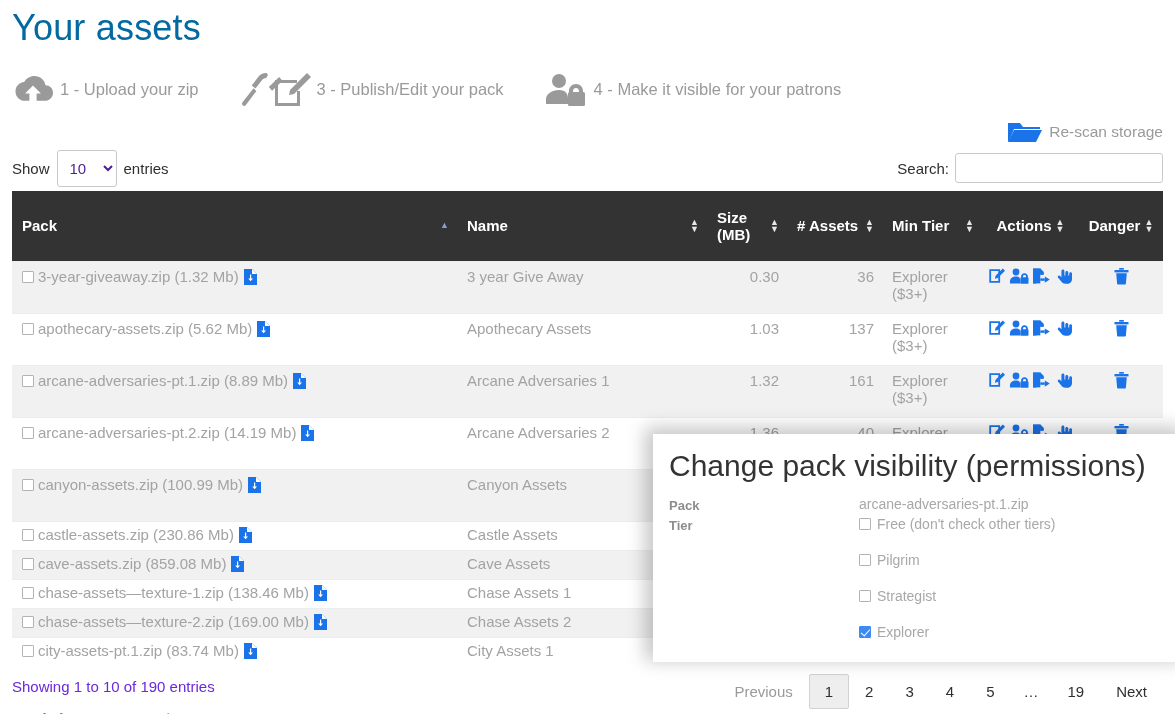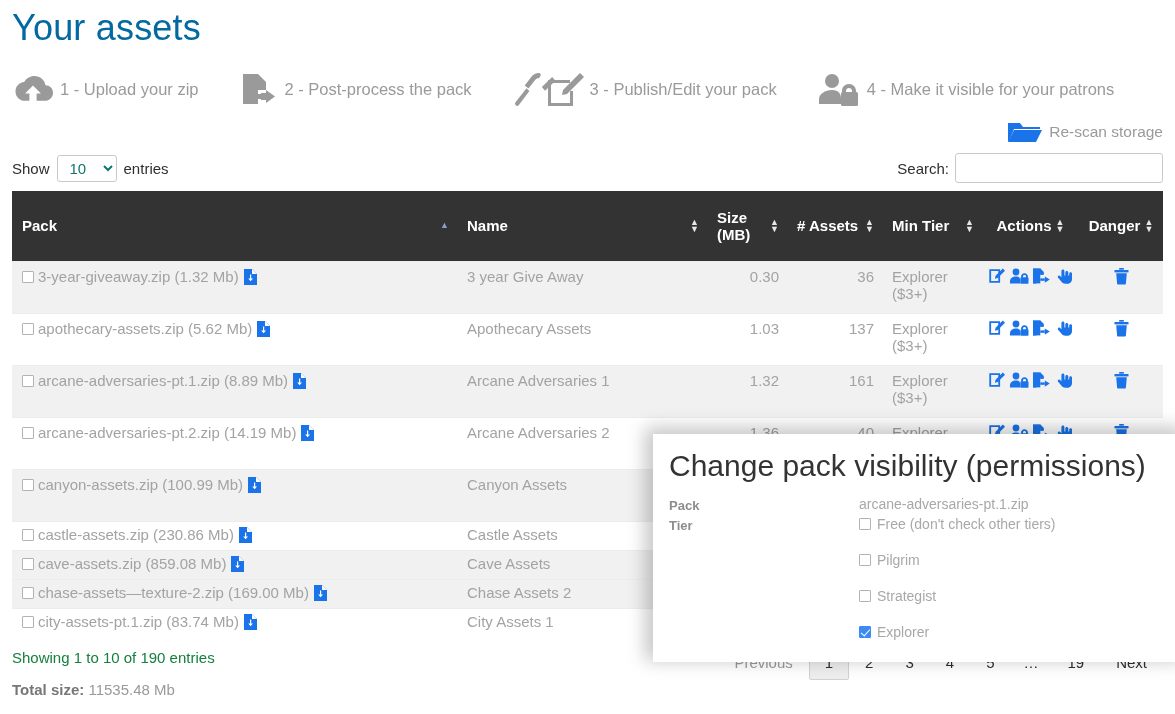--- a/index.html
+++ b/index.html
@@ -72,26 +72,26 @@
     margin-top: 6px;
     height: 34px;
   }
   .length-ctrl {
     display: flex; align-items: center; gap: 7px;
     font-size: 15px; color: #2f2f2f;
   }
   .length-ctrl select {
     font-family: "Liberation Sans", sans-serif;
     font-size: 15px;
-    color: #0f766e;
+    color: #4c1d95;
     padding: 3px 4px 3px 8px;
     border: 1px solid #c9c9c9;
     border-radius: 3px;
     background: #fff;
-    height: 27px;
+    height: 37px;
   }
   .search-ctrl {
     display: flex; align-items: center; gap: 6px;
     font-size: 15px; color: #2f2f2f;
   }
   .search-ctrl input {
     width: 208px; height: 30px;
     border: 1px solid #c9c9c9;
     border-radius: 3px;
     padding: 2px 6px;
@@ -160,21 +160,21 @@
   .pack-cell { white-space: nowrap; overflow: hidden; }
   .dl-ico { display:inline-block; vertical-align:-3px; margin-left:4px; }
 
   
   .table-footer {
     display: flex;
     align-items: flex-start;
     justify-content: space-between;
     margin-top: 8px;
   }
-  .showing-info { font-size: 15px; color: #15803d; padding-top: 4px; }
+  .showing-info { font-size: 15px; color: #6d28d9; padding-top: 4px; }
   .total-size { font-size: 15px; color: #9a9a9a; margin-top: 15px; }
   .total-size b { color: #777; }
   .pagination { display:flex; align-items:center;text-align:right; }
   .pagination .pg {
     font-size: 15px;
     color: #2f2f2f;
     padding: 9px 15px;
     border: 1px solid transparent;
     cursor: pointer;
     line-height: 1;
@@ -267,34 +267,20 @@
   <h1 class="page-title">Your assets</h1>
 
   <div class="steps">
     <div class="step">
       <span class="step-icon">
         <svg width="42" height="32" viewBox="0 0 42 32">
             <path fill="#9a9a9a" d="M33.5 12.2C32.6 6.9 28 3 22.4 3c-4.4 0-8.2 2.4-10.2 6-4.9.3-8.7 4.4-8.7 9.4 0 5.2 4.2 9.4 9.4 9.4h4.5v-7.2h-4.3L21 12.4l7.9 8.2h-4.3v7.2h8.3c4.5 0 8.1-3.6 8.1-8.1 0-4.1-3.1-7.5-7.5-7.5z"></path>
           </svg>
       </span>
       <span class="step-label">1 - Upload your zip</span>
-    </div>
-    <div class="step">
-      <span class="step-icon">
-        <svg width="40" height="34" viewBox="0 0 40 34">
-          <path fill="#9a9a9a" d="M4 2h14l8 8v6h-7v-6h-7v20H4z"></path>
-          <rect x="4" y="2" width="15" height="30" fill="#9a9a9a"></rect>
-          <path fill="#9a9a9a" d="M19 2l8 8h-8z"></path>
-          <rect x="19" y="10" width="8" height="8" fill="#9a9a9a"></rect>
-          <rect x="19" y="22" width="8" height="5" fill="#9a9a9a"></rect>
-          <path fill="#9a9a9a" d="M27 18l9 6.5-9 6.5z"></path>
-          <rect x="22" y="21" width="8" height="7" fill="#9a9a9a"></rect>
-        </svg>
-      </span>
-      <span class="step-label">2 - Post-process the pack</span>
     </div>
     <div class="step">
       <span class="step-icon">
         <svg width="72" height="38" viewBox="0 0 72 38">
           <path fill="#9a9a9a" d="M27 3c-3 0-6 1.5-7.8 4l-6.5 8.5 3.8 3 6.6-8.4c1-1.3 2.6-2 4-1.8l1.8-3.3C28.2 3.2 27.6 3 27 3z"></path>
           <path fill="#9a9a9a" d="M14.5 18.2L3.5 32.3c-.7.9-.6 2.2.2 3 .9.8 2.2.8 3-.1L17.4 21z"></path>
           <path fill="#9a9a9a" d="M39 6l-8 12 4 3 8-12z" transform="rotate(12 35 12)"></path>
           <path fill="#9a9a9a" d="M36 10h22v3H39v20h19V21h3v15H36z"></path>
           <path fill="#9a9a9a" d="M68 3l4 4-17 17-5 1 1-5z"></path>
         </svg>
@@ -625,20 +611,33 @@
                 <path fill="#ffffff" d="M9 0l5 5H9z"></path>
                 <path fill="#ffffff" d="M7 5.5v4H5.2L7.6 12.3 10 9.5H8.2v-4z"></path>
               </svg></span></td>
           <td class="">Cave Assets</td>
           <td class="num"></td>
           <td class="num"></td>
           <td class="tier"></td>
           <td class="actions"></td>
           <td class="danger"></td>
         </tr>
+        <tr class="even short">
+          <td class="pack-cell"><span class="cb"></span><span>chase-assets—texture-1.zip (138.46 Mb)</span><span class="dl-ico"><svg width="14" height="16" viewBox="0 0 14 16">
+                <path fill="#1a73e8" d="M1 0h8l5 5v11H1z"></path>
+                <path fill="#ffffff" d="M9 0l5 5H9z"></path>
+                <path fill="#ffffff" d="M7 5.5v4H5.2L7.6 12.3 10 9.5H8.2v-4z"></path>
+              </svg></span></td>
+          <td class="">Chase Assets 1</td>
+          <td class="num"></td>
+          <td class="num"></td>
+          <td class="tier"></td>
+          <td class="actions"></td>
+          <td class="danger"></td>
+        </tr>
         <tr class="odd short">
           <td class="pack-cell"><span class="cb"></span><span>chase-assets—texture-2.zip (169.00 Mb)</span><span class="dl-ico"><svg width="14" height="16" viewBox="0 0 14 16">
                 <path fill="#1a73e8" d="M1 0h8l5 5v11H1z"></path>
                 <path fill="#ffffff" d="M9 0l5 5H9z"></path>
                 <path fill="#ffffff" d="M7 5.5v4H5.2L7.6 12.3 10 9.5H8.2v-4z"></path>
               </svg></span></td>
           <td class="">Chase Assets 2</td>
           <td class="num"></td>
           <td class="num"></td>
           <td class="tier"></td>

